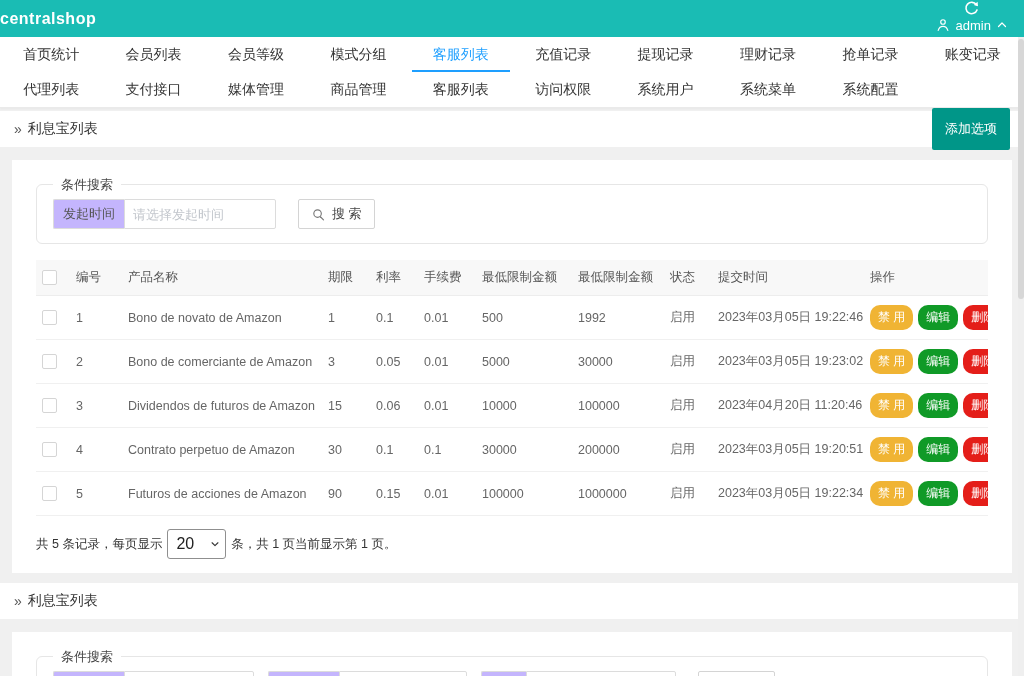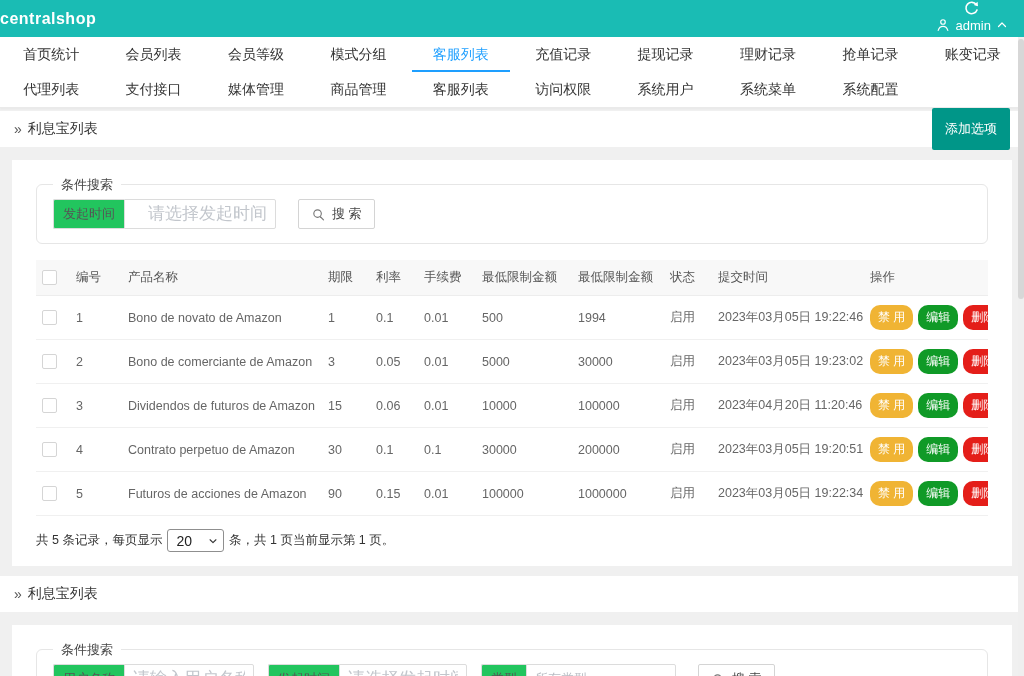--- a/index.html
+++ b/index.html
@@ -57,27 +57,26 @@
   }
   .fieldset .legend {
     position:absolute; top:-9px; left:16px; background:#fff;
     padding:0 8px; font-size:13px; color:#444;
   }
   .filter-row { display:flex; align-items:center; gap:14px; }
   .input-group { display:flex; align-items:stretch; height:30px; }
   .input-label {
     display:flex; align-items:center; padding:0 9px;
     border:1px solid #dcdcdc; border-right:none; border-radius:2px 0 0 2px;
-    font-size:13px; color:#555; background:#22c55e; white-space:nowrap;
+    font-size:13px; color:#555; background:#c4b5fd; white-space:nowrap;
   }
   .input-box {
     border:1px solid #dcdcdc; border-radius:0 2px 2px 0; outline:none;
-    font-size:17px; padding:0 8px; width:152px; color:#333;
+    font-size:13px; padding:0 8px; width:152px; color:#333;
     font-family:inherit;
-    text-align:right;
   }
   .input-box::placeholder { color:#c2c6cc; }
   .select-box {
     border:1px solid #dcdcdc; border-radius:0 2px 2px 0;
     width:150px; display:flex; align-items:center; justify-content:space-between;
     padding:0 8px; font-size:13px; color:#b9bdc4; cursor:pointer; background:#fff;
   }
   .btn-search {
     display:flex; align-items:center; gap:6px; height:30px;
     border:1px solid #d4d4d4; border-radius:2px; background:#fff;
@@ -104,23 +103,23 @@
   .btn-op {
     border:none; border-radius:10px; color:#fff; font-size:12px;
     padding:4px 8px; cursor:pointer; white-space:nowrap; font-family:inherit;
   }
   .btn-warn { background:#f0b434; }
   .btn-edit { background:#109a27; }
   .btn-del  { background:#e41e19; }
   
   .pager { margin-top:13px; font-size:12.5px; color:#333; display:flex; align-items:center; gap:5px; }
   .pager-select {
-    border:1px solid #8f8f8f; border-radius:3px; height:23px; min-width:52px;
+    border:1px solid #8f8f8f; border-radius:3px; height:30px; min-width:52px;
     display:inline-flex; align-items:center; justify-content:space-between;
-    padding:0 5px 0 8px; font-size:14px; color:#222; background:#fff; cursor:pointer; gap:16px;
+    padding:0 5px 0 8px; font-size:16px; color:#222; background:#fff; cursor:pointer; gap:16px;
   }
   
   .scrollbar { position:absolute; top:37px; right:0; width:6px; bottom:0; background:#efefef; }
   .scroll-thumb { position:absolute; top:2px; right:0; width:6px; height:260px; background:#d7d7d7; border-radius:3px; }
 </style>
 </head>
 <body>
 
 <div class="topbar">
   <div class="topbar-title">centralshop</div>
@@ -275,21 +274,21 @@
     </thead>
     <tbody id="table-body">
         <tr>
           <td><input type="checkbox" class="cb" style=""></td>
           <td>1</td>
           <td>Bono de novato de Amazon</td>
           <td>1</td>
           <td>0.1</td>
           <td>0.01</td>
           <td>500</td>
-          <td>1994</td>
+          <td>1992</td>
           <td>启用</td>
           <td>2023年03月05日 19:22:46</td>
           <td>
             <div class="row-actions">
               <button class="btn-op btn-warn">禁 用</button>
               <button class="btn-op btn-edit">编辑</button>
               <button class="btn-op btn-del">删除</button>
             </div>
           </td>
         </tr>

